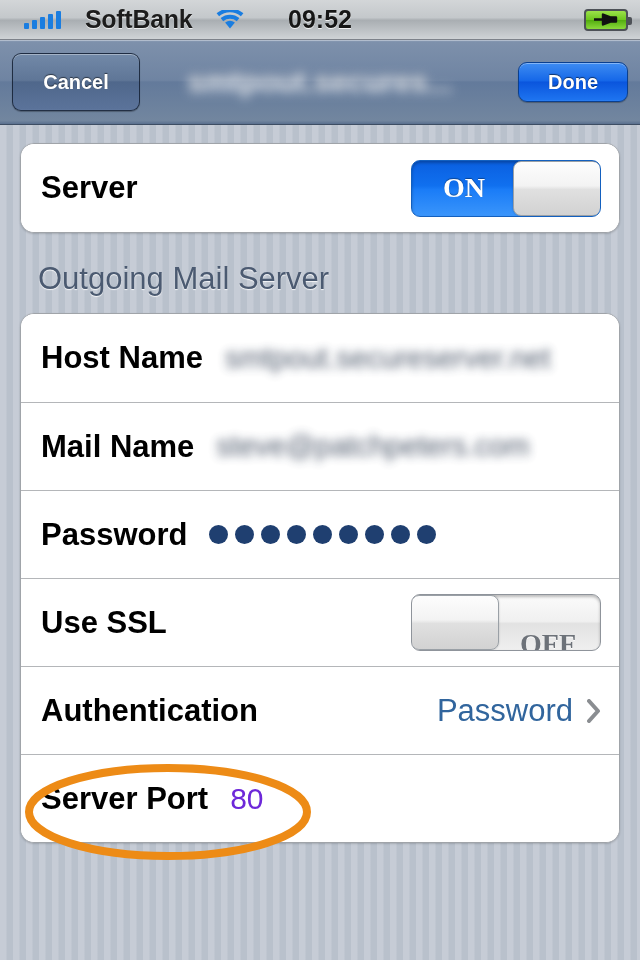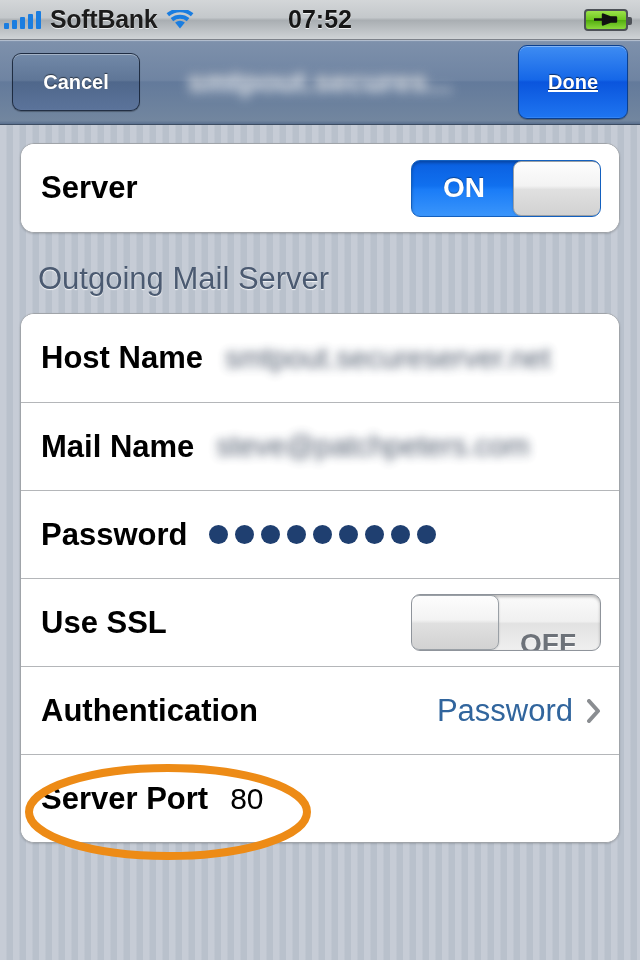--- a/index.html
+++ b/index.html
@@ -37,22 +37,22 @@
     width: 640px;
     background: linear-gradient(to bottom, #d3d6d8 0%, #c4c8cb 45%, #a9aeb2 52%, #cfd3d6 100%);
     display: flex;
     align-items: center;
     border-bottom: 1px solid #7d828a;
   }
 
   .sb-left {
     display: flex;
     align-items: center;
-    gap: 9px;
-    padding-left: 4px;
+    gap: 24px;
+    padding-left: 24px;
   }
 
   .signal-bars {
     display: flex;
     align-items: flex-end;
     gap: 3px;
     height: 18px;
   }
   .signal-bars i {
     display: block;
@@ -166,25 +166,24 @@
   .btn-cancel {
     width: 128px;
     height: 58px;
     background: linear-gradient(to bottom, #6d82a0 0%, #5b7characters 0%, #5d7394 48%, #4e668a 50%, #5c7characters 100%, #58709a 100%);
     background: linear-gradient(to bottom, #7289a8 0%, #5e7characters 1%, #5f7697 47%, #4f678b 50%, #5b739a 98%, #61789f 100%);
     background: linear-gradient(to bottom, #7289a8 0%, #5f7697 47%, #4f678b 50%, #5b739a 98%, #61789f 100%);
   }
 
   .btn-done {
     width: 110px;
-    height: 74px;
+    height: 40px;
     margin-left: auto;
     background: linear-gradient(to bottom, #3e8cf2 0%, #1567e8 47%, #0a55dd 50%, #1e74f0 98%, #3b8bf5 100%);
     border-color: #0a3f8f;
-    text-decoration: underline;
   }
 
   
   .content {
     position: relative;
     padding: 18px 20px 0 20px;
   }
 
   .card {
     background: #fff;
@@ -206,21 +205,21 @@
 
   .row-label {
     font-size: 31px;
     font-weight: bold;
     color: #000;
     white-space: nowrap;
   }
 
   .row-value {
     font-size: 30px;
-    color: #000000;
+    color: #6d28d9;
     margin-left: 22px;
     white-space: nowrap;
   }
 
   .row-value-blurred {
     font-size: 29px;
     color: #2f3c52;
     margin-left: 22px;
     white-space: nowrap;
     filter: blur(4.6px);
@@ -269,20 +268,21 @@
     margin-left: auto;
     position: relative;
     width: 190px;
     height: 57px;
     border-radius: 9px;
     border: 1px solid #8f949b;
     overflow: hidden;
     cursor: pointer;
     box-shadow: inset 0 2px 3px rgba(0,0,0,0.26);
     background: #e9e9e9;
+    font-family: Liberation Serif, serif;
   }
 
   .toggle .track-label {
     position: absolute;
     top: 0;
     height: 100%;
     display: flex;
     align-items: center;
     font-size: 28px;
     font-weight: bold;
@@ -351,21 +351,21 @@
       <span class="carrier">SoftBank</span>
       <span>
         <svg class="wifi-icon" width="28" height="20" viewBox="0 0 28 20">
           <path d="M14 18.6 L9.1 12.6 a7.9 7.9 0 0 1 9.8 0 Z" fill="#1a7de0"></path>
           <path d="M4.6 8.1 a14.6 14.6 0 0 1 18.8 0 l-2.6 3.1 a10.6 10.6 0 0 0 -13.6 0 Z" fill="#1a7de0"></path>
           <path d="M0.6 3.3 a20.8 20.8 0 0 1 26.8 0 l-2.5 3.0 a17 17 0 0 0 -21.8 0 Z" fill="#1a7de0"></path>
         </svg>
       </span>
     </div>
 
-    <div class="sb-time">07:52</div>
+    <div class="sb-time">09:52</div>
 
     <div class="sb-right">
       <span class="battery">
         <svg width="28" height="15" viewBox="0 0 28 15">
           <path d="M2 7.5 L12 7.5 M11 2.5 L11 12.5 L19 9.5 L24 9.5 L24 5.5 L19 5.5 Z" fill="#111" stroke="#111" stroke-width="2.4" stroke-linejoin="round"></path>
         </svg>
       </span>
     </div>
   </div>
 

